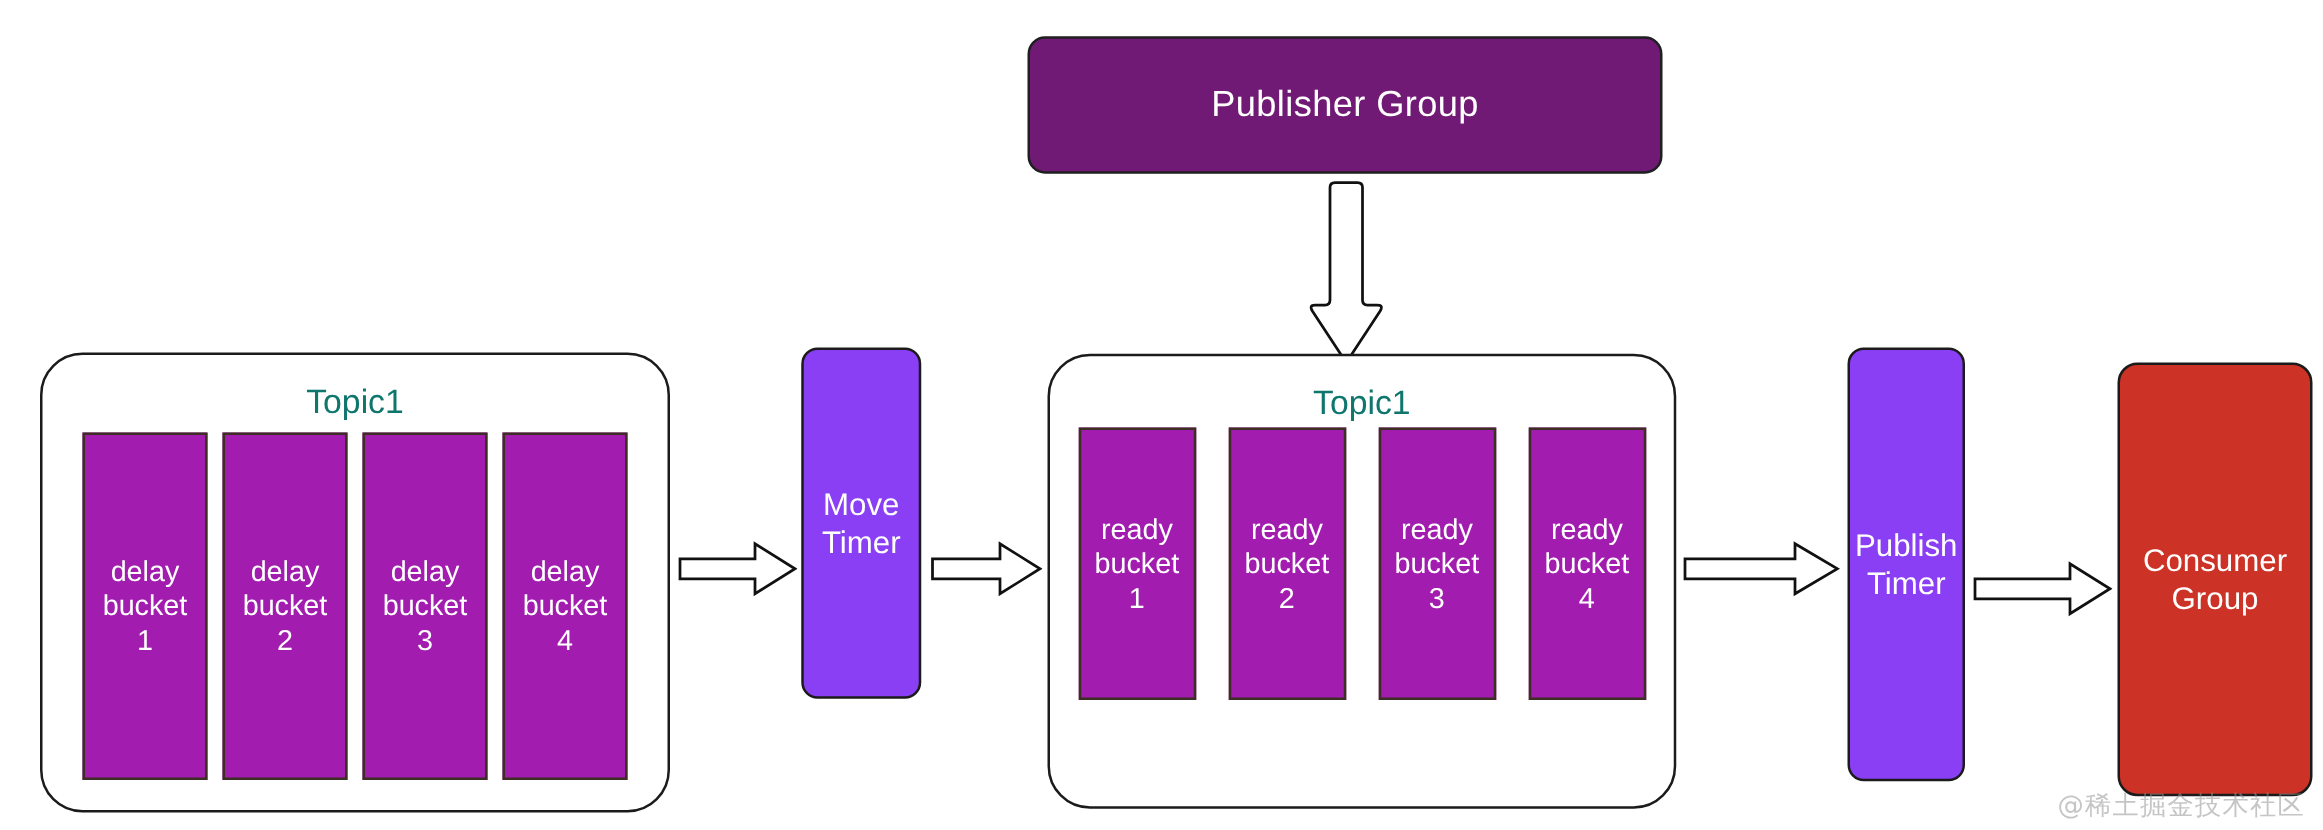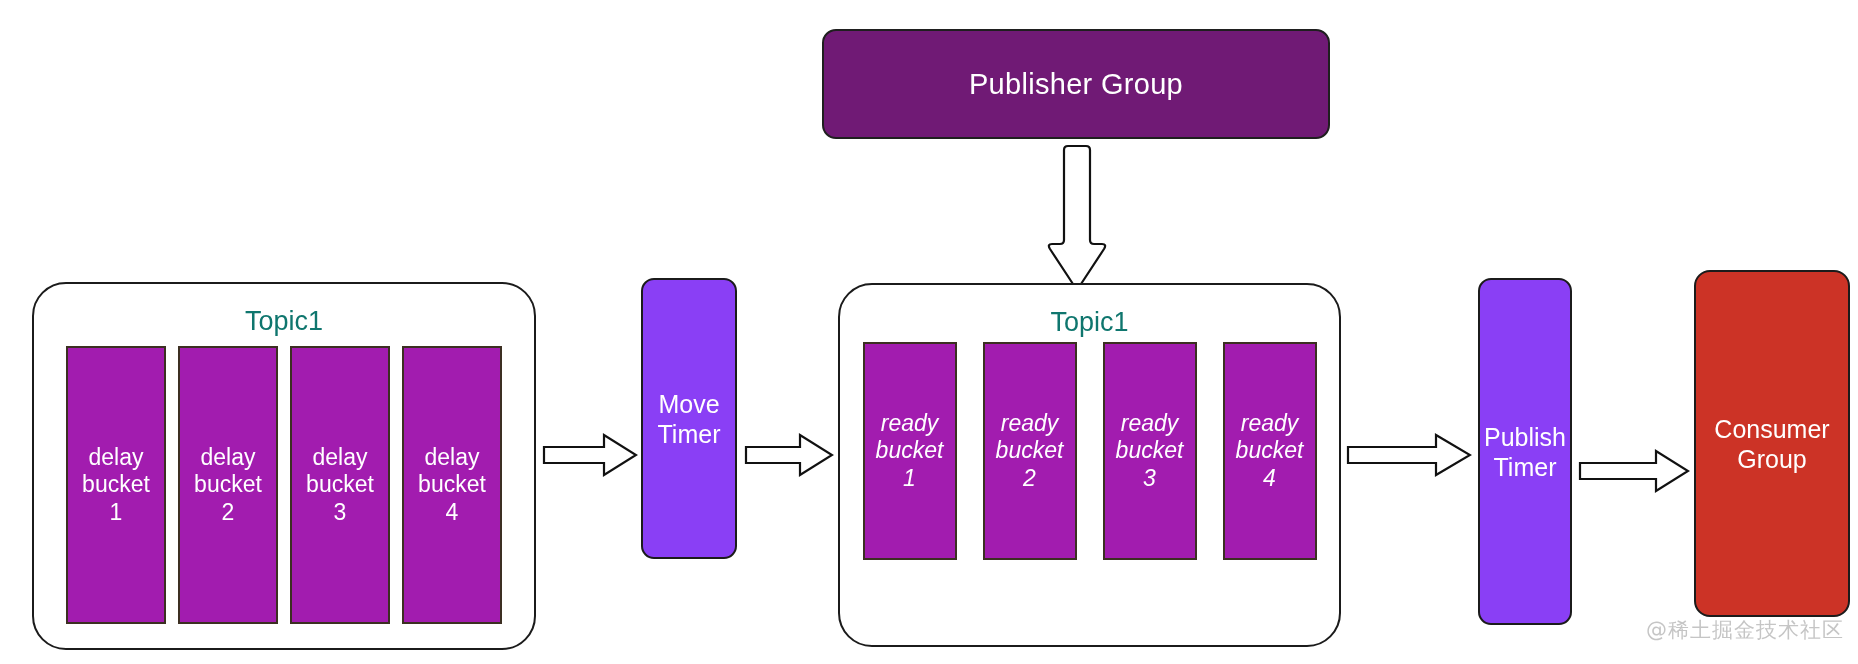--- a/index.html
+++ b/index.html
@@ -57,21 +57,21 @@
   }
   #topic-left .topic-title  { top: 22px; }
   #topic-right .topic-title { top: 22px; }
   .bucket-row {
     position: absolute;
     left: 0; right: 0;
     display: flex;
     justify-content: center;
   }
   #topic-left .bucket-row  { top: 62px; height: 278px; gap: 12px; }
-  #topic-right .bucket-row { top: 57px; height: 218px; gap: 26px; font-style: italic; }
+  #topic-right .bucket-row { top: 57px; height: 218px; gap: 26px; }
   .bucket {
     box-sizing: border-box;
     background: #a21caf;
     border: 2px solid #3c2f22;
     color: #ffffff;
     font-size: 23px;
     line-height: 1.18;
     display: flex;
     align-items: center;
     justify-content: center;
@@ -88,21 +88,21 @@
     color: #ffffff;
     font-size: 25px;
     line-height: 1.2;
     white-space: pre-line;
   }
   #move-timer    { left: 641px;  top: 278px; width: 96px;  height: 281px; }
   #publish-timer { left: 1478px; top: 278px; width: 94px;  height: 347px; }
   
   #consumer-group {
     left: 1694px;
-    top: 270px;
+    top: 290px;
     width: 156px;
     height: 347px;
     background: #CC3326;
     border: 2px solid #1b1b1b;
     border-radius: 16px;
     color: #ffffff;
     font-size: 25px;
     line-height: 1.2;
     white-space: pre-line;
   }
@@ -112,21 +112,21 @@
   }
   #arrow-1 { left: 542px;  top: 432px; width: 96px;  height: 46px; }
   #arrow-2 { left: 744px;  top: 432px; width: 90px;  height: 46px; }
   #arrow-3 { left: 1346px; top: 432px; width: 126px; height: 46px; }
   #arrow-4 { left: 1578px; top: 448px; width: 112px; height: 46px; }
   #arrow-down { left: 1044px; top: 144px; width: 66px; height: 146px; }
   
   #watermark {
     position: absolute;
     right: 14px;
-    bottom: 20px;
+    bottom: 6px;
     color: rgba(150,150,150,0.55);
     font-size: 21px;
     letter-spacing: 1px;
     font-family: "DejaVu Sans", sans-serif;
     pointer-events: none;
   }
 </style>
 </head>
 <body>
 

